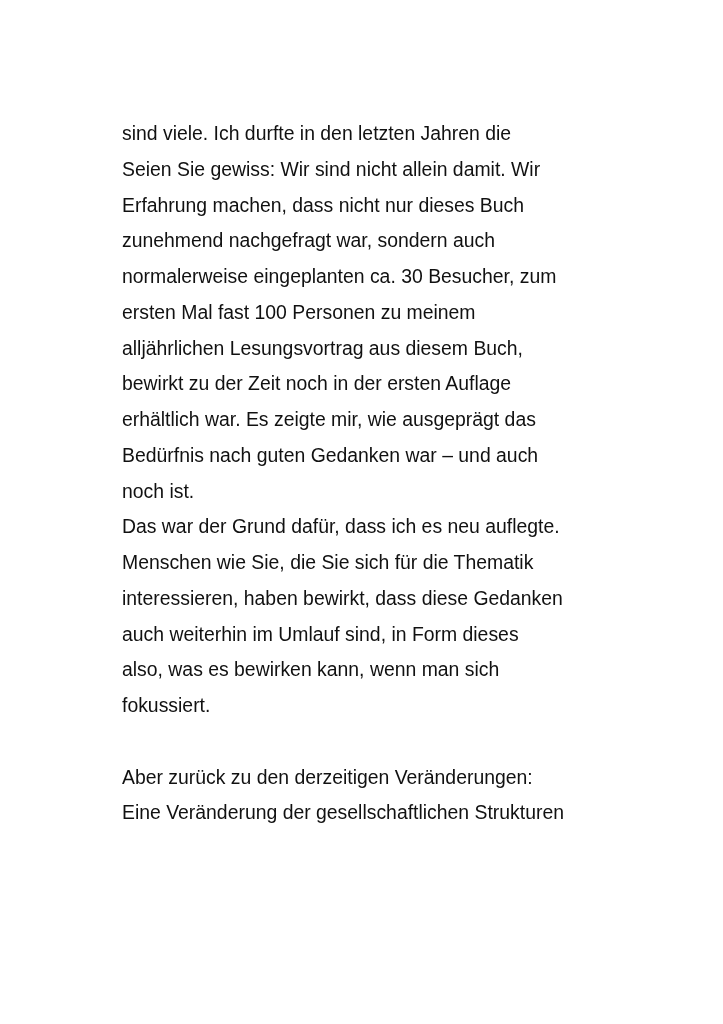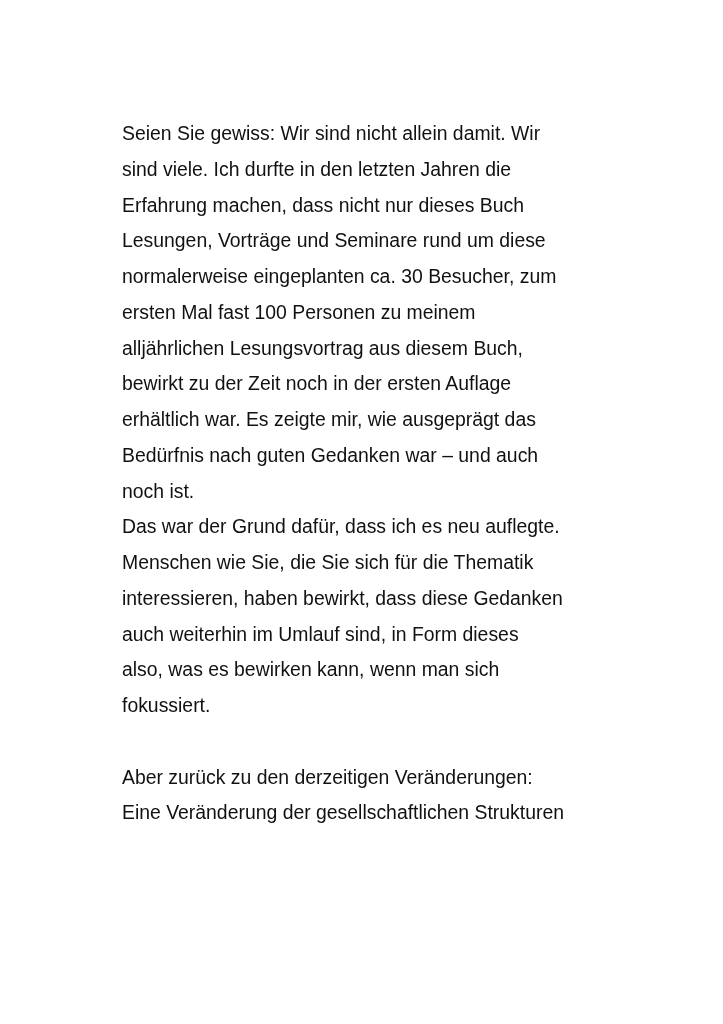--- a/index.html
+++ b/index.html
@@ -31,24 +31,24 @@
     .blank {
       display: block;
       height: 35.75px;
     }
   </style>
 </head>
 <body>
 
 <div class="page">
   <div>
+    <span class="line">sind viele. Ich durfte in den letzten Jahren die</span>
     <span class="line">Seien Sie gewiss: Wir sind nicht allein damit. Wir</span>
-    <span class="line">sind viele. Ich durfte in den letzten Jahren die</span>
     <span class="line">Erfahrung machen, dass nicht nur dieses Buch</span>
-    <span class="line">Lesungen, Vorträge und Seminare rund um diese</span>
+    <span class="line">zunehmend nachgefragt war, sondern auch</span>
     <span class="line">normalerweise eingeplanten ca. 30 Besucher, zum</span>
     <span class="line">ersten Mal fast 100 Personen zu meinem</span>
     <span class="line">alljährlichen Lesungsvortrag aus diesem Buch,</span>
     <span class="line">bewirkt zu der Zeit noch in der ersten Auflage</span>
     <span class="line">erhältlich war. Es zeigte mir, wie ausgeprägt das</span>
     <span class="line">Bedürfnis nach guten Gedanken war – und auch</span>
     <span class="line">noch ist.</span>
   </div>
   <div>
     <span class="line">Das war der Grund dafür, dass ich es neu auflegte.</span>

